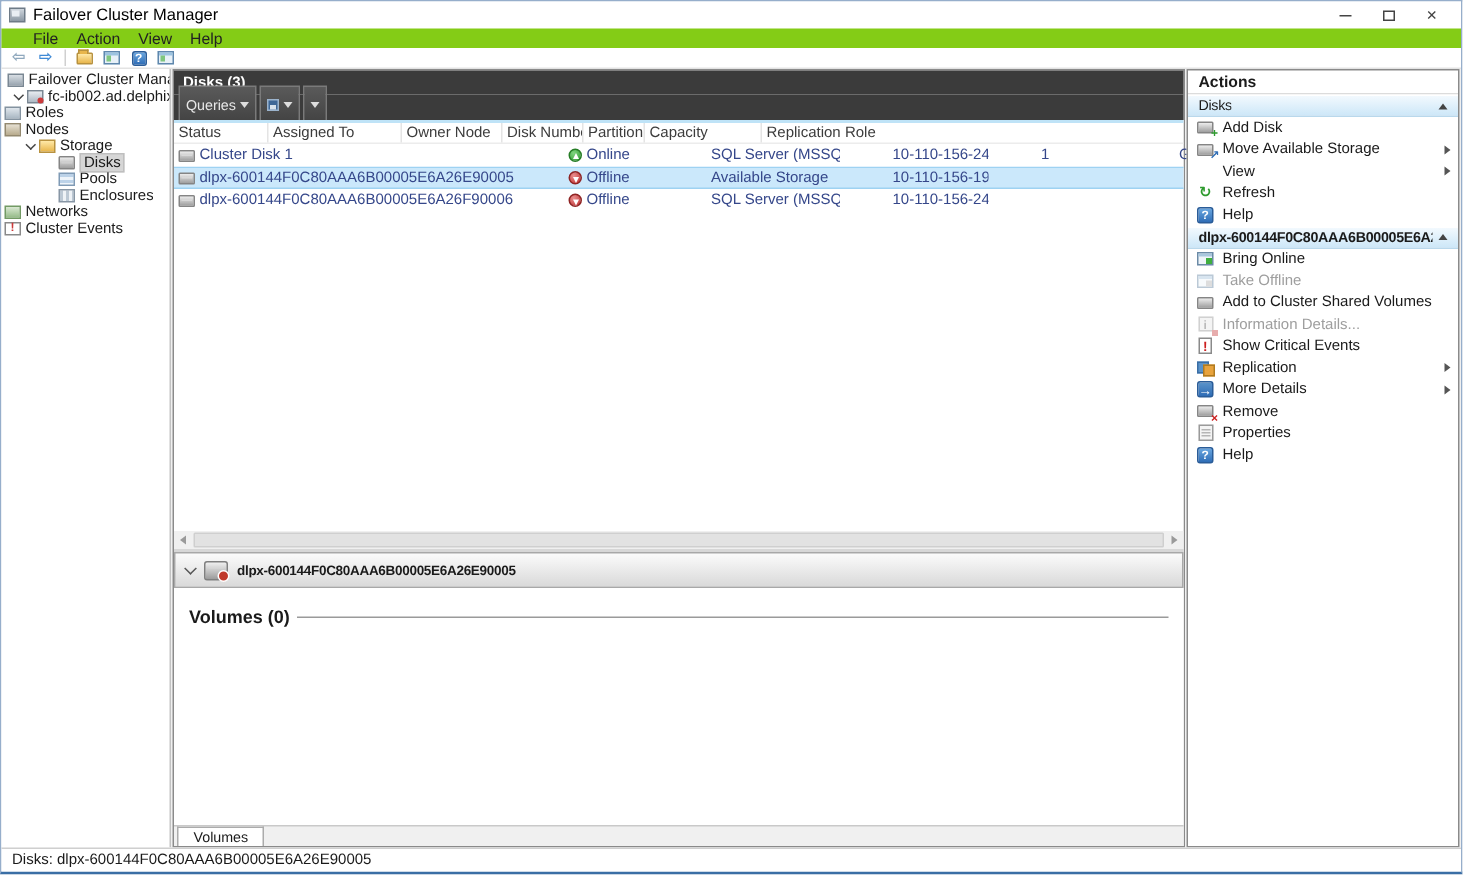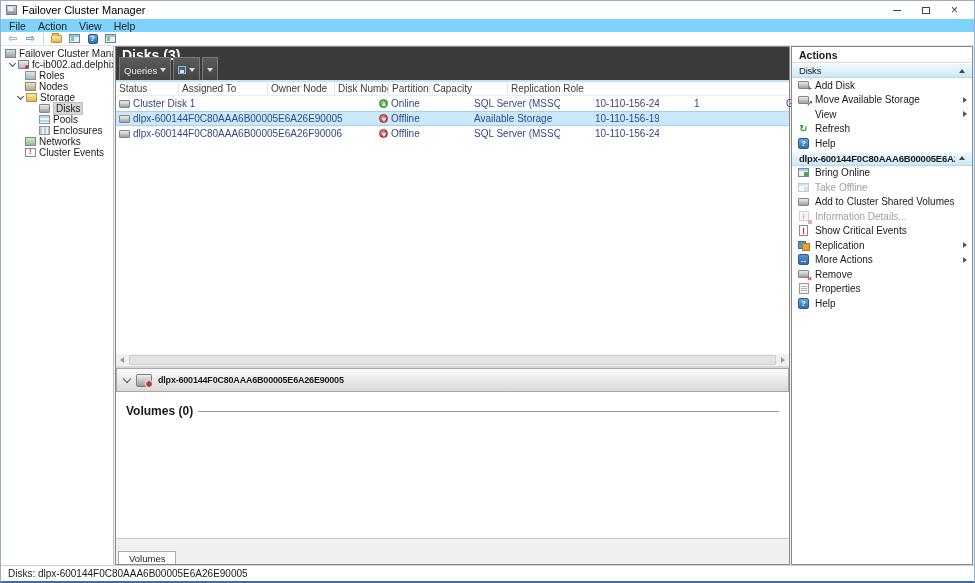--- a/index.html
+++ b/index.html
@@ -17,21 +17,21 @@
     background:linear-gradient(180deg,#cfd6dd,#8d99a5); border:1px solid #6e7b87; }
   .app-icon::after{ content:""; position:absolute; left:1px; top:1px; width:5px; height:4px; background:#e9eef3; }
   .title-text { font-size:11px; color:#000; }
   .win-controls { margin-left:auto; display:flex; align-items:center; }
   .win-btn { width:29px; height:17px; display:flex; align-items:center; justify-content:center; color:#444; }
   .glyph-min { width:8px; height:1px; background:#444; }
   .glyph-max { width:8px; height:7px; border:1px solid #444; }
   .glyph-close { font-size:12px; line-height:1; }
 
   
-  .menubar { height:13px; display:flex; align-items:center; padding:0 2px; flex:none; background:#7dd3fc; }
+  .menubar { height:13px; display:flex; align-items:center; padding:0 15px; flex:none; background:#84cc16; }
   .menu-item { padding:0 6px; font-size:10.5px; color:#222; }
 
   
   .toolbar { height:14px; display:flex; align-items:center; padding:0 4px; gap:3px; flex:none;
     background:#fff; border-bottom:1px solid #e3e3e3; }
   .tb-btn { width:15px; height:12px; display:flex; align-items:center; justify-content:center; flex:none; }
   .arrow-glyph { font-size:11px; line-height:1; font-weight:bold; }
   .back-c { color:#8fa8bd; } .fwd-c { color:#3f8ad6; }
   .tb-sep { width:1px; height:11px; background:#d0d0d0; margin:0 2px; flex:none; }
   .ico-folder-t { width:11px; height:8px; background:linear-gradient(180deg,#ffe9a8,#e8b64c); border:1px solid #b8923f; border-radius:1px; position:relative; }
@@ -62,21 +62,21 @@
   .ti-disk { background:linear-gradient(180deg,#ececec,#9f9f9f); border:1px solid #858585; border-radius:1px; }
   .ti-disk::after { content:""; position:absolute; left:1px; top:3px; right:1px; height:1px; background:#cfcfcf; }
   .ti-pools { background:repeating-linear-gradient(180deg,#bcd2e8 0 2px,#eef4fa 2px 4px); border:1px solid #7f9ab5; }
   .ti-encl { background:repeating-linear-gradient(90deg,#bcc8d4 0 2px,#eef2f6 2px 4px); border:1px solid #8796a5; }
   .ti-net { background:linear-gradient(180deg,#d9e8d2,#95bb88); border:1px solid #729a64; }
   .ti-events { background:#fff; border:1px solid #8a8a8a; }
   .ti-events::after{ content:"!"; position:absolute; left:3px; top:-2px; font-size:8px; color:#cc3b3b; font-weight:bold; }
 
   
   .center-panel { flex:1; display:flex; flex-direction:column; min-width:0; border:1px solid #8a8a8a; margin:0 1px; background:#fff; }
-  .panel-title { height:16px; background:#3b3b3b; color:#fff; font-weight:bold; font-size:14px;
+  .panel-title { height:16px; background:#3b3b3b; color:#fff; font-weight:bold; font-size:10px;
     display:flex; align-items:center; padding:0 6px; flex:none;text-align:center; }
   .search-row { height:17px; background:#3b3b3b; display:flex; align-items:center; gap:2px; padding:0 3px 3px 3px; flex:none; }
   .search-box { flex:1; height:13px; position:relative; }
   .search-box input { width:100%; height:13px; border:1px solid #5a5a5a; font-style:italic; font-size:9.5px;
     color:#666; padding:0 14px 0 4px; font-family:inherit; outline:none; }
   .mag { position:absolute; right:3px; top:2px; width:6px; height:6px; border:1px solid #b08d3f; border-radius:50%; }
   .mag::after { content:""; position:absolute; right:-3px; bottom:-2px; width:3px; height:1px; background:#b08d3f; transform:rotate(45deg); }
   .dark-btn { height:13px; background:linear-gradient(180deg,#5a5a5a,#424242); border:1px solid #7a7a7a; color:#e8e8e8;
     display:flex; align-items:center; gap:3px; padding:12px 4px; font-size:9.5px; flex:none; }
   .caret-d { width:0; height:0; border-left:3px solid transparent; border-right:3px solid transparent; border-top:4px solid #ddd; }
@@ -119,21 +119,21 @@
   .ico-disk-lg { width:16px; height:13px; flex:none; background:linear-gradient(180deg,#f0f0f0,#9c9c9c);
     border:1px solid #7f7f7f; border-radius:2px; position:relative; }
   .ico-disk-lg::before { content:""; position:absolute; left:2px; top:3px; right:2px; height:1px; background:#d8d8d8; }
   .ico-disk-lg::after { content:""; position:absolute; right:-2px; bottom:-2px; width:6px; height:6px; border-radius:50%;
     background:#c0392b; border:1px solid #fff; }
   .detail-title { font-weight:bold; font-size:9px; letter-spacing:-0.2px; white-space:nowrap; overflow:hidden; }
   .detail-body { flex:1; background:#fff; padding:12px 10px 0 10px; min-height:0; }
   .vol-row { display:flex; align-items:center; }
   .vol-label { font-weight:bold; font-size:12px; color:#1a1a1a; white-space:nowrap; }
   .vol-line { flex:1; height:1px; background:#9a9a9a; margin-left:5px; }
-  .detail-tabs { height:26px; flex:none; background:#f0f0f0; border-top:1px solid #c9c9c9; display:flex; align-items:flex-end; }
+  .detail-tabs { height:14px; flex:none; background:#f0f0f0; border-top:1px solid #c9c9c9; display:flex; align-items:flex-end; }
   .tab { height:13px; background:#fff; border:1px solid #ababab; border-bottom:none; font-size:9.5px;
     padding:0 10px; display:flex; align-items:center; margin-left:2px; }
 
   
   .actions-panel { width:182px; flex:none; background:#fff; border:1px solid #8a8a8a; margin-right:1px;
     display:flex; flex-direction:column; overflow:hidden; }
   .actions-title { height:16px; flex:none; font-weight:bold; font-size:10.5px; display:flex; align-items:center;
     padding:0 7px; border-bottom:1px solid #dcdcdc; }
   .agroup-header { height:15px; flex:none; background:linear-gradient(180deg,#f2f9fe,#cde7f8);
     border-top:1px solid #fff; border-bottom:1px solid #b9d8ec; display:flex; align-items:center; padding:0 7px; gap:4px; }
@@ -169,21 +169,21 @@
   .ai-repl::after { content:""; position:absolute; right:0px; bottom:0px; width:6px; height:6px; background:#e8a33d; border:1px solid #b07a20; }
   .ai-more { width:11px; height:11px; background:linear-gradient(180deg,#5b93c9,#2f6db6); border:1px solid #2a5c98;
     border-radius:2px; color:#fff; font-size:9px; display:flex; align-items:center; justify-content:center; }
   .ai-props { width:10px; height:11px; background:#f4f4f4; border:1px solid #9a9a9a; position:relative; }
   .ai-props::before { content:""; position:absolute; left:1px; top:2px; right:1px; height:1px; background:#b5b5b5; box-shadow:0 2px 0 #b5b5b5, 0 4px 0 #b5b5b5; }
 
   
   .statusbar { height:16px; flex:none; background:#fff; border-top:1px solid #cfcfcf; display:flex; align-items:center;
     padding:0 7px; font-size:10px; color:#1a1a1a; }
 
-  .indent1 { padding-left:8px; } .indent2 { padding-left:22px; } .indent3 { padding-left:16px; } .indent4 { padding-left:36px; }
+  .indent1 { padding-left:8px; } .indent2 { } .indent3 { padding-left:16px; } .indent4 { padding-left:36px; }
 </style>
 </head>
 <body>
 
 <div class="window">
 
   <div class="titlebar">
     <span class="app-icon"></span>
     <span class="title-text">Failover Cluster Manager</span>
     <span class="win-controls">
@@ -471,21 +471,21 @@
       </div>
       <div class="aitem">
         <span class="ai ai-repl"></span>
         <span class="alabel">Replication</span>
         <span class="caret-sub"></span>
       </div>
       <div class="aitem">
         <span class="ai">
             <span class="ai-more">→</span>
           </span>
-        <span class="alabel">More Actions</span>
+        <span class="alabel">More Details</span>
         <span class="caret-sub"></span>
       </div>
       <div class="aitem">
         <span class="ai">
             <span class="d"></span>
             <span class="badge b-x">×</span>
           </span>
         <span class="alabel">Remove</span>
       </div>
       <div class="aitem">

